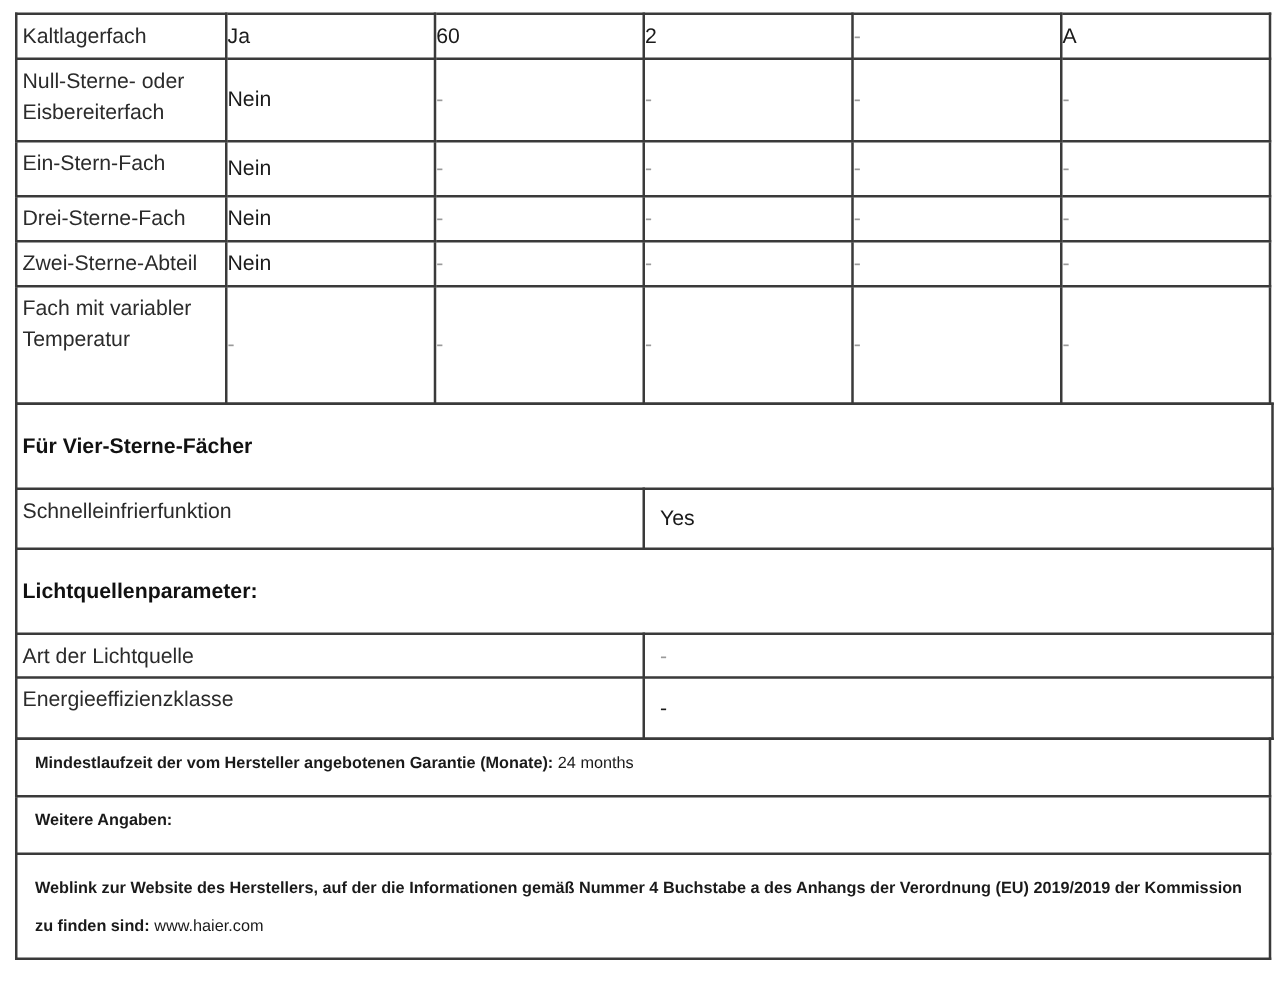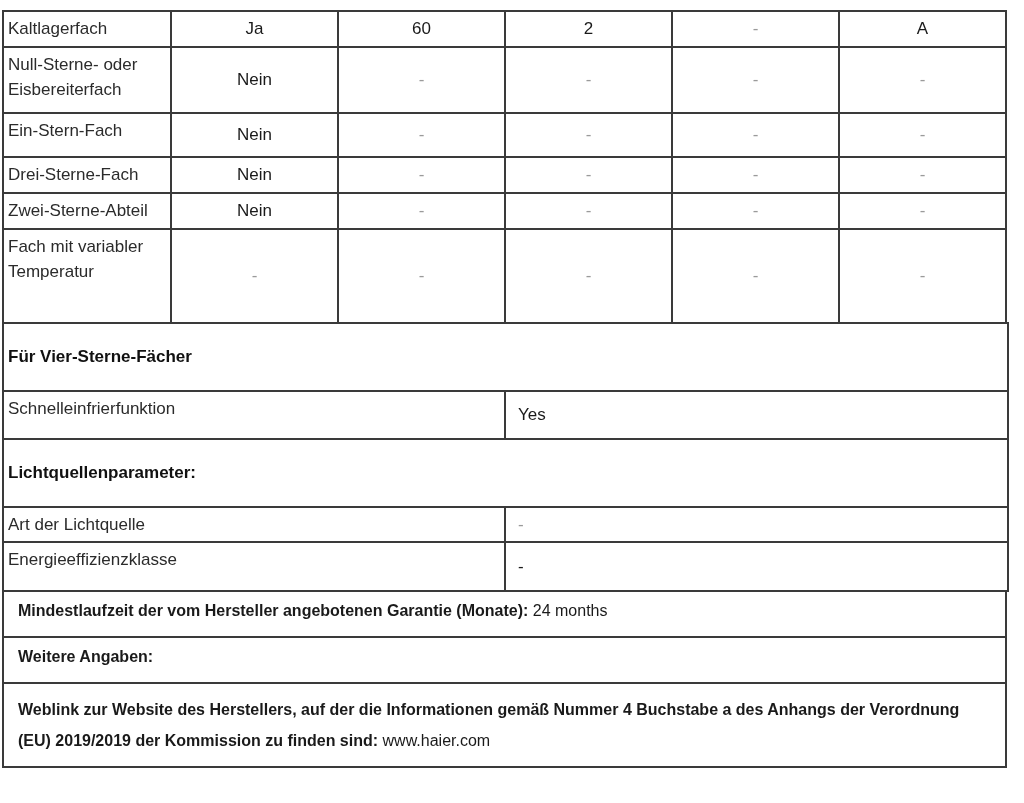--- a/index.html
+++ b/index.html
@@ -1,26 +1,26 @@
 <!DOCTYPE html>
 <html><head>
 <meta charset="utf-8">
 <style>
   html, body { margin:0; padding:0; background:#ffffff; }
   body { width:1024px; height:803px; position:relative; overflow:hidden;
          font-family:"Liberation Sans", sans-serif; color:#1a1a1a; }
-  .tbl { position:absolute; left:2px; top:10px; width:1005px; }
+  .tbl { position:absolute; left:12px; top:10px; width:1005px; }
   table { border-collapse:collapse; width:100%; table-layout:fixed; }
   td { border:2px solid #3a3a3a; padding:0; font-size:17px; vertical-align:top; }
   .lbl { padding:4px 4px; line-height:25px; color:#2b2b2b; }
-  .val { text-align:center; vertical-align:middle; }
+  .val { vertical-align:middle; }
   .dash { color:#9a9a9a; }
   .hdr { font-weight:bold; padding:23px 4px; color:#111; }
   .wide-val { vertical-align:middle; padding:4px 12px; }
-  .bottom td { padding:10px 14px; font-size:16px; }
+  .bottom td { padding:10px 14px; font-size:13px; }
   .b { font-weight:bold; }
 </style>
 </head>
 <body>
 
 <div class="tbl">
   <table>
     <colgroup>
       <col style="width:168px">
         <col style="width:167px">

